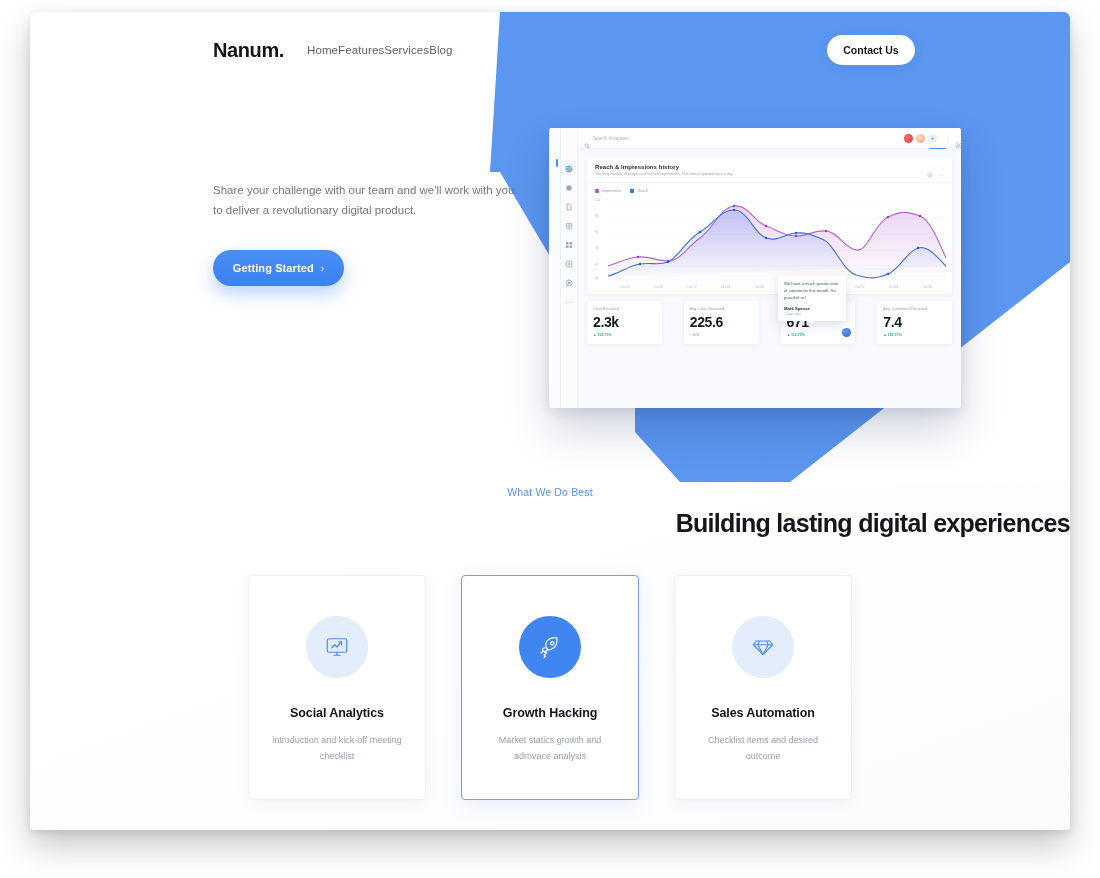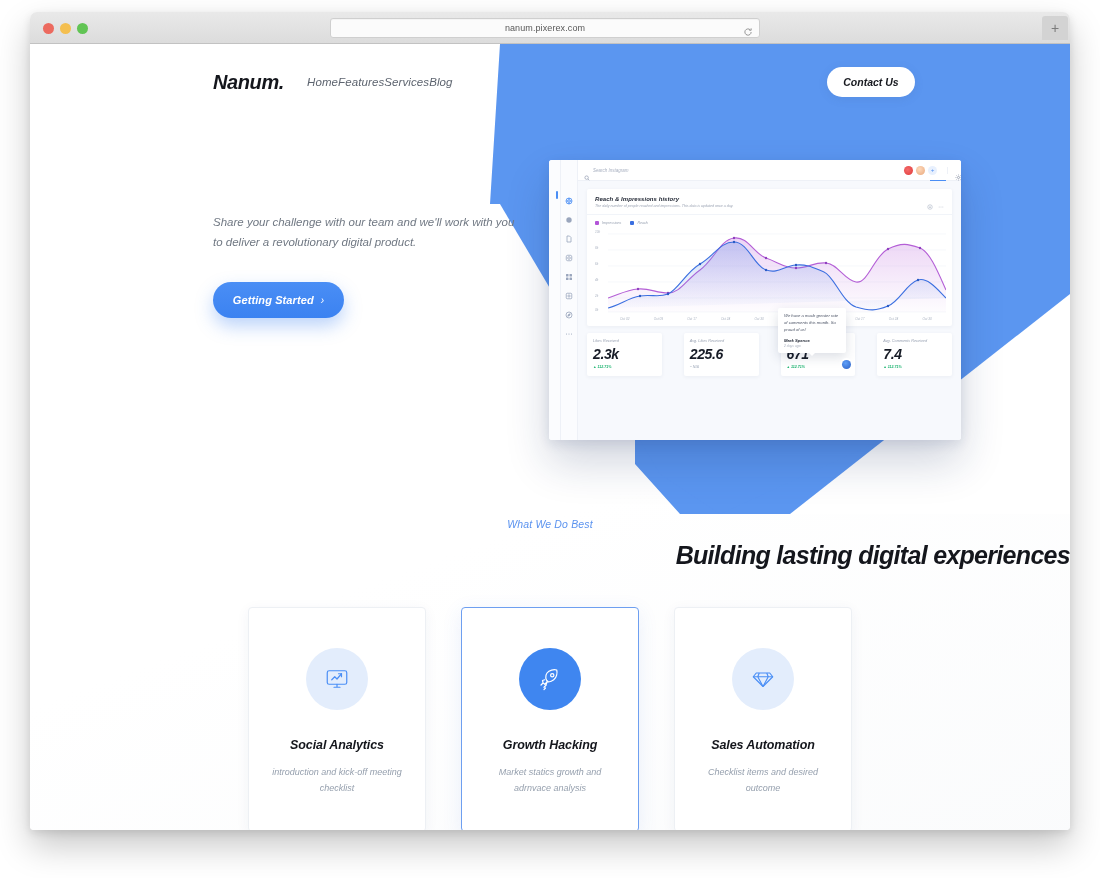--- a/index.html
+++ b/index.html
@@ -70,21 +70,20 @@
     color: #7b7b7b; font-size: 14px; line-height: 1;
   }
 
   
   .page {
     position: relative;
     width: 100%;
     height: 826px;
     background: linear-gradient(160deg, #ffffff 0%, #ffffff 55%, #fafbfc 100%);
     overflow: hidden;
-    font-style: italic;
   }
 
   
   .blue-shape {
     position: absolute;
     left: 0; top: 0;
     width: 1040px; height: 470px;
     pointer-events: none;
   }
 
@@ -323,41 +322,20 @@
     margin-top: 13px;
     font-size: 9px; line-height:1.75; color:#96a0ae;
     text-align:center; width: 135px;
   }
 </style>
 </head>
 <body>
 
 <div class="browser-window">
 
-  <div class="browser-chrome">
-    <div class="traffic">
-      <span class="dot red"></span>
-      <span class="dot yellow"></span>
-      <span class="dot green"></span>
-    </div>
-
-    <div class="urlbar">
-      <span class="url-text">nanum.pixerex.com</span>
-      <span class="reload-icon">
-        <svg viewBox="0 0 16 16" width="10" height="10" fill="none" stroke="currentColor" stroke-width="1.4">
-          <path d="M13 8a5 5 0 1 1-1.6-3.6"></path>
-            <path d="M13 2.2V5.2H10"></path>
-        </svg>
-      </span>
-    </div>
-
-    <div class="newtab-btn">
-      <span>+</span>
-    </div>
-  </div>
 
   <div class="page">
 
     <svg class="blue-shape" viewBox="0 0 1040 470" preserveAspectRatio="none">
       <path d="M519 0 L1040 0 L1040 312 L820 470 L650 470 L605 420
                L605 160 L519 160 Z
                M470 0 L519 0 L519 160 L460 160 Z" fill="#5b96f0"></path>
       <path d="M470 0 L1040 0 L1040 310 L690 470 L630 430 L470 160 Z" fill="#5b96f0"></path>
       <path d="M1040 250 L1040 470 L760 470 Z" fill="#ffffff"></path>
       <path d="M1040 258 L1040 470 L800 470 Z" fill="#ffffff"></path>

